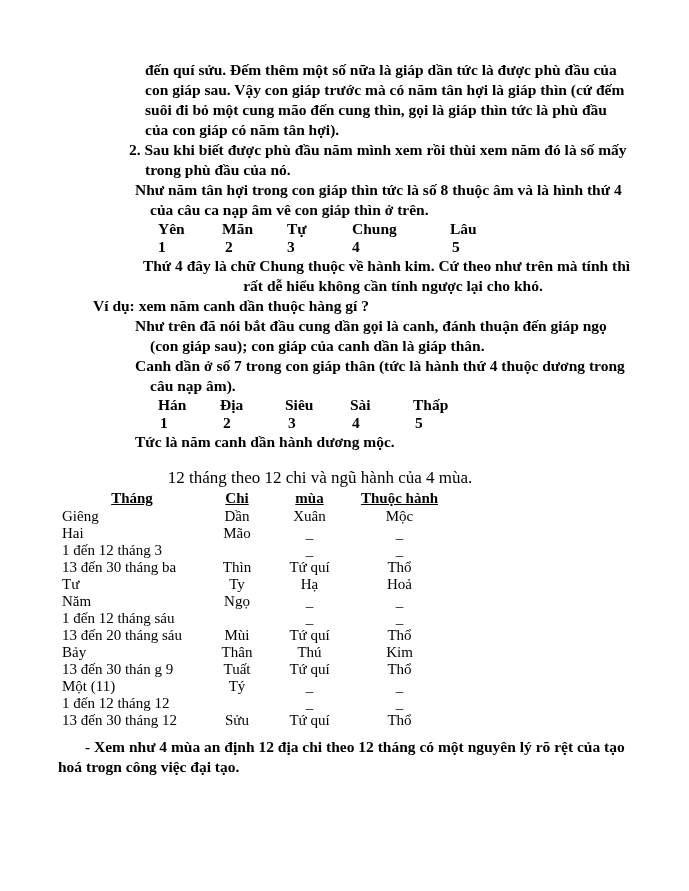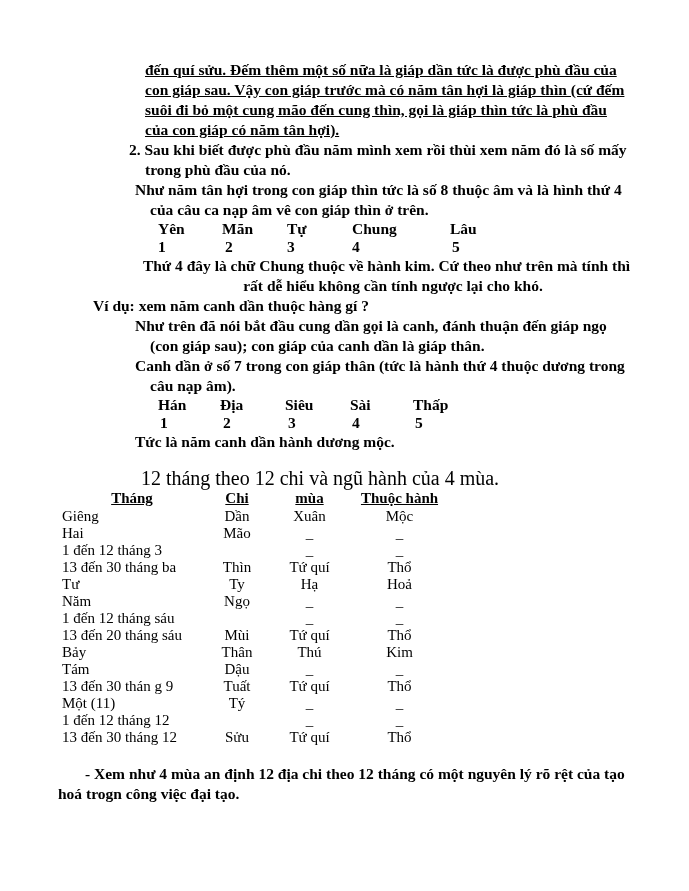--- a/index.html
+++ b/index.html
@@ -10,21 +10,21 @@
     color:#000000;
     overflow:hidden;
   }
   .page { position:relative; width:689px; height:891px; padding-top:60px; }
 
   .para {
     font-weight:bold;
     font-size:15.5px;
     line-height:20px;
   }
-  .p-indent1 { margin-left:145px; width:488px;text-decoration:underline; }
+  .p-indent1 { margin-left:145px; width:488px; }
   .p-numbered { margin-left:145px; width:488px; text-indent:-16px; }
   .p-hang { margin-left:150px; width:485px; text-indent:-15px; }
   .p-hang2 { margin-left:152px; width:482px; text-indent:-13px;text-align:center; }
   .p-example { margin-left:93px; width:560px; }
   .p-conclusion { margin-left:135px; width:500px; }
 
   .seq {
     position:relative;
     height:36px;
     font-weight:bold;
@@ -44,21 +44,21 @@
   .seq-b .w:nth-of-type(5){left:413px}
   .seq-b .num:nth-of-type(6){left:160px} .seq-b .num:nth-of-type(7){left:223px}
   .seq-b .num:nth-of-type(8){left:288px} .seq-b .num:nth-of-type(9){left:352px}
   .seq-b .num:nth-of-type(10){left:415px}
 
   .table-title {
     margin-top:16px;
     width:600px;
     margin-left:20px;
     text-align:center;
-    font-size:20px;
+    font-size:17px;
     font-weight:normal;
     line-height:20px;
   }
   table.months {
     margin-left:62px;
     border-collapse:collapse;
     font-size:15px;
     font-weight:normal;
     font-family:Liberation Serif, serif;
   }
@@ -78,21 +78,21 @@
     font-weight:bold;
     text-decoration:underline;
     text-align:center;
     height:20px; line-height:20px;
   }
   table.months td:first-child { text-align:left; }
   table.months td { text-align:center; }
   .low-dash { display:inline-block; transform:translateY(5px); }
 
   .p-footer {
-    margin-top:18px;
+    margin-top:8px;
     margin-left:58px;
     width:575px;
     text-indent:27px;
   }
 </style>
 </head>
 <body>
 
 <div class="page">
 
@@ -204,26 +204,20 @@
           <td>Tứ quí</td>
           <td>Thổ</td>
         </tr>
         <tr>
           <td>Bảy</td>
           <td>Thân</td>
           <td>Thú</td>
           <td>Kim</td>
         </tr>
         <tr>
-          <td>Tám</td>
-          <td>Dậu</td>
-          <td><span class="low-dash">–</span></td>
-          <td><span class="low-dash">–</span></td>
-        </tr>
-        <tr>
           <td>13 đến 30 thán g 9</td>
           <td>Tuất</td>
           <td>Tứ quí</td>
           <td>Thổ</td>
         </tr>
         <tr>
           <td>Một (11)</td>
           <td>Tý</td>
           <td><span class="low-dash">–</span></td>
           <td><span class="low-dash">–</span></td>

